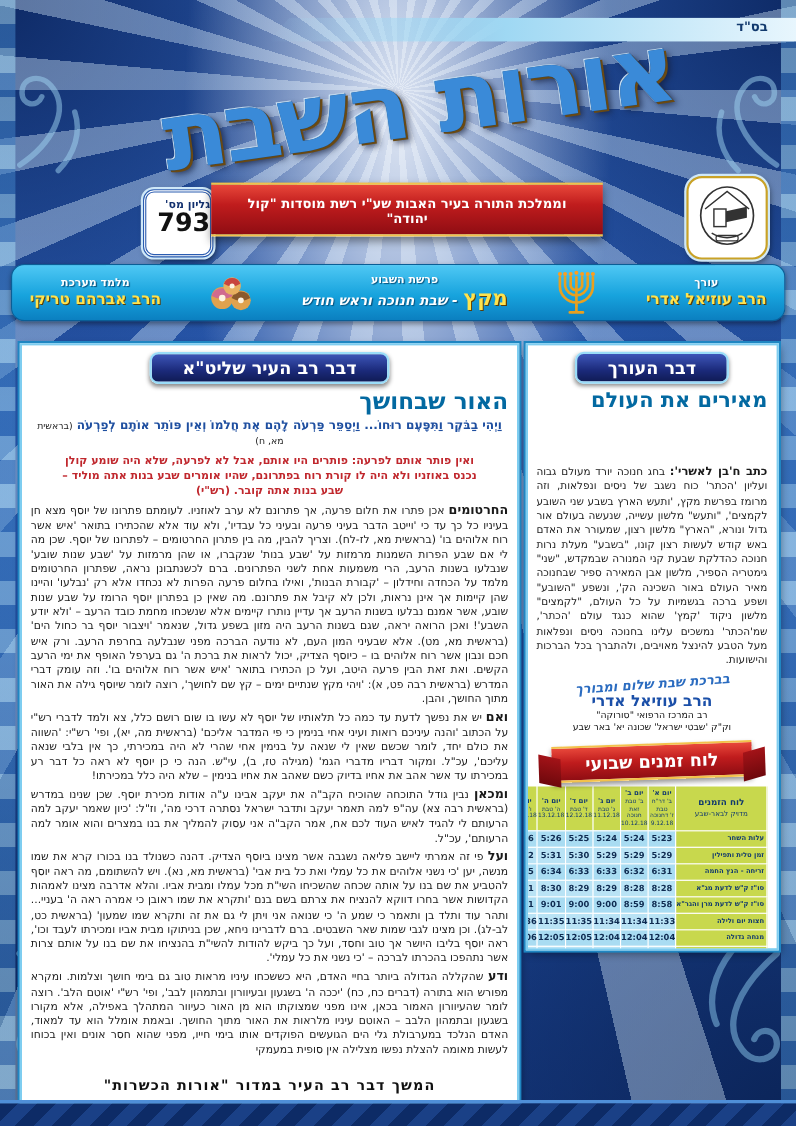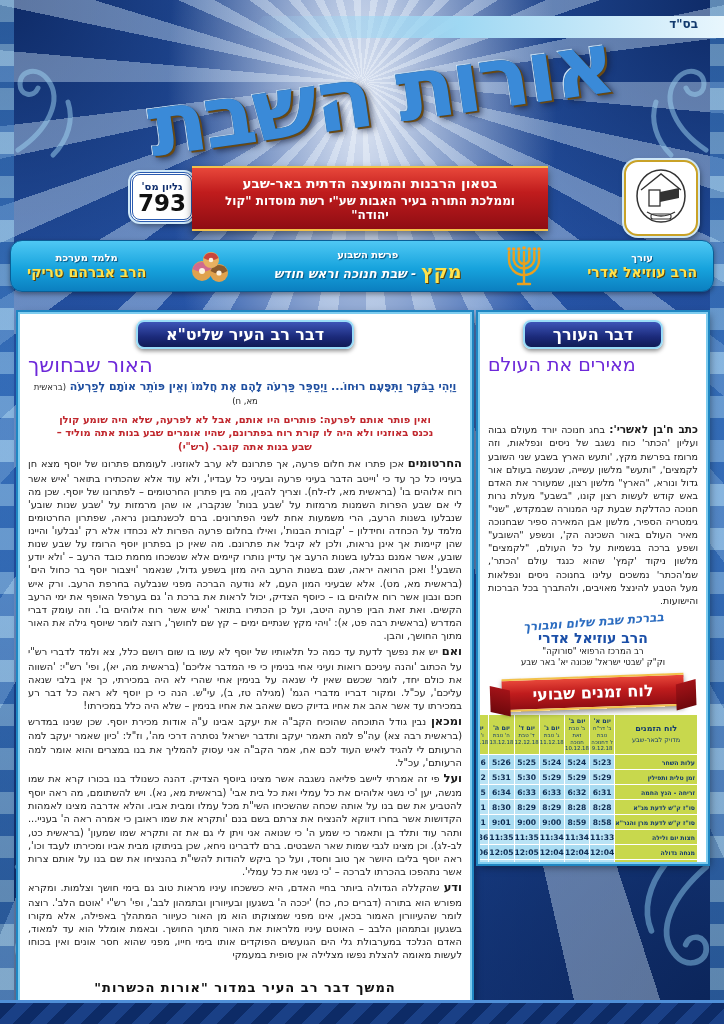--- a/index.html
+++ b/index.html
@@ -17,22 +17,22 @@
     background:repeating-linear-gradient(180deg,#9fd4f2 0 22px,#3f7fc4 22px 44px);}
   .side-stripes.left{left:0}.side-stripes.right{right:0}
   .swirl{position:absolute;opacity:.5;pointer-events:none;}
   .bsd-strip{position:absolute;top:16px;right:0;width:480px;height:22px;
     background:linear-gradient(270deg,#e8f6fd 0%,#9fd8f3 55%,rgba(159,216,243,0) 100%);
     clip-path:polygon(0 100%,4% 0,100% 0,100% 100%);}
   .bsd{position:absolute;top:17px;right:26px;font-size:12px;font-weight:bold;color:#123a6e;}
   .main-title{position:absolute;top:44px;left:110px;width:540px;text-align:center;
     font-size:86px;font-weight:bold;transform:rotate(-8deg);color:#3a8ad8;letter-spacing:-3px;
     text-shadow:0 0 1px #0b3b74,2px 2px 0 #6b4a12,4px 4px 6px rgba(20,30,60,.7),-1px -1px 0 #d9efff;}
-  .issue-badge{position:absolute;top:172px;left:130px;width:64px;height:50px;background:#fff;
-    border:3px double #2b5cb0;border-radius:10px;text-align:center;padding-top:6px;
+  .issue-badge{position:absolute;top:172px;left:130px;width:64px;height:62px;background:#fff;
+    border:3px double #2b5cb0;border-radius:10px;text-align:right;padding-top:6px;
     box-shadow:0 0 0 2px #cfe8f8,2px 3px 6px rgba(0,0,0,.5);}
   .issue-label{font-size:10px;font-weight:bold;color:#12306e;}
   .issue-number{font-size:23px;font-weight:bold;color:#111;line-height:1;}
   .logo-badge{position:absolute;top:160px;right:26px;width:74px;height:76px;background:#fff;
     border:2px solid #c9a227;border-radius:14px;box-shadow:0 0 0 2px #cfe8f8,2px 3px 6px rgba(0,0,0,.5);
     display:flex;align-items:center;justify-content:center;}
   .banner{position:absolute;top:166px;left:192px;width:356px;padding:7px 14px;text-align:center;
     background:linear-gradient(180deg,#e8473a 0%,#c01c1d 40%,#8f0d13 100%);
     border-top:2px solid #f2c14b;border-bottom:2px solid #f2c14b;color:#fff;
     box-shadow:0 4px 8px rgba(0,0,0,.45);}
@@ -53,21 +53,21 @@
   .parsha-extra{font-size:12.5px;font-weight:bold;font-style:italic;color:#fff;text-shadow:1px 1px 1px #06527e;}
   .col{position:absolute;top:312px;background:#fff;border:2px solid #7ecdf0;
     box-shadow:0 0 0 2px #1f86c2,2px 3px 8px rgba(0,0,0,.45);
     display:flex;flex-direction:column;overflow:hidden;padding:0 8px 6px;}
   .col-rav{left:18px;width:454px;height:692px;}
   .col-editor{left:478px;width:230px;height:552px;}
   .pill{margin:-2px auto 2px;margin-top:6px;width:fit-content;padding:3px 28px;border-radius:8px;
     background:linear-gradient(180deg,#3d55b8 0%,#1b2a7a 60%,#101b55 100%);
     border:2px solid #9adcf8;color:#fff;font-size:16px;font-weight:bold;
     box-shadow:0 2px 4px rgba(0,0,0,.45);white-space:nowrap;}
-  .green-title{text-align:left;font-size:21px;font-weight:normal;color:#6d28d9;margin:2px 0 3px;}
+  .green-title{text-align:right;font-size:21px;font-weight:bold;color:#0369a1;margin:2px 0 3px;}
   .verse{font-size:11px;font-weight:bold;color:#1f4fa0;text-align:center;line-height:1.3;}
   .verse-ref{font-size:8.5px;color:#222;font-weight:normal;}
   .rashi{font-size:10px;color:#c0272d;font-weight:bold;text-align:center;line-height:1.35;margin:4px 26px 3px;}
   .body-text{font-size:9.8px;color:#1a1a1a;text-align:justify;line-height:1.34;}
   .body-text p{margin:0 0 2px;}
   .lead{font-weight:bold;font-size:11.5px;}
   .ed-body{font-size:9.5px;color:#1a1a1a;text-align:justify;line-height:1.38;margin-top:44px;}
   .footer-line{margin-top:auto;text-align:center;font-size:13px;font-weight:bold;color:#111;letter-spacing:1px;padding:3px 0 1px;}
   .sig{text-align:center;margin:4px 0 2px;}
   .sig-script{color:#2b6cc0;font-style:italic;font-weight:bold;font-size:12px;transform:rotate(-4deg);display:inline-block;}
@@ -136,21 +136,20 @@
       <ellipse cx="28" cy="28" rx="24" ry="26" fill="none" stroke="#333" stroke-width="1.5"></ellipse>
       <path d="M8 22 L28 6 L48 22" fill="none" stroke="#333" stroke-width="1.4"></path>
       <rect x="16" y="22" width="11" height="16" fill="none" stroke="#333" stroke-width="1.3"></rect>
       <path d="M27 24 L46 20 L46 30 L27 34 Z" fill="#333"></path>
       <path d="M14 44 Q28 52 42 44" fill="none" stroke="#333" stroke-width="1.4"></path>
       <rect x="18" y="46" width="20" height="5" rx="2" fill="none" stroke="#333" stroke-width="1.1"></rect>
     </svg>
   </div>
 
   <div class="banner">
-    <div class="banner-line1">בטאון הרבנות והמועצה הדתית באר-שבע</div>
     <div class="banner-line2">וממלכת התורה בעיר האבות שע"י רשת מוסדות "קול יהודה"</div>
   </div>
 
   <div class="infobar">
     <div class="info-group">
       <div class="info-label">עורך</div>
       <div class="info-name">הרב עוזיאל אדרי</div>
     </div>
     <svg width="40" height="44" viewBox="0 0 40 44">
       <g stroke="#e8a020" stroke-width="2.4" fill="none" stroke-linecap="round">

